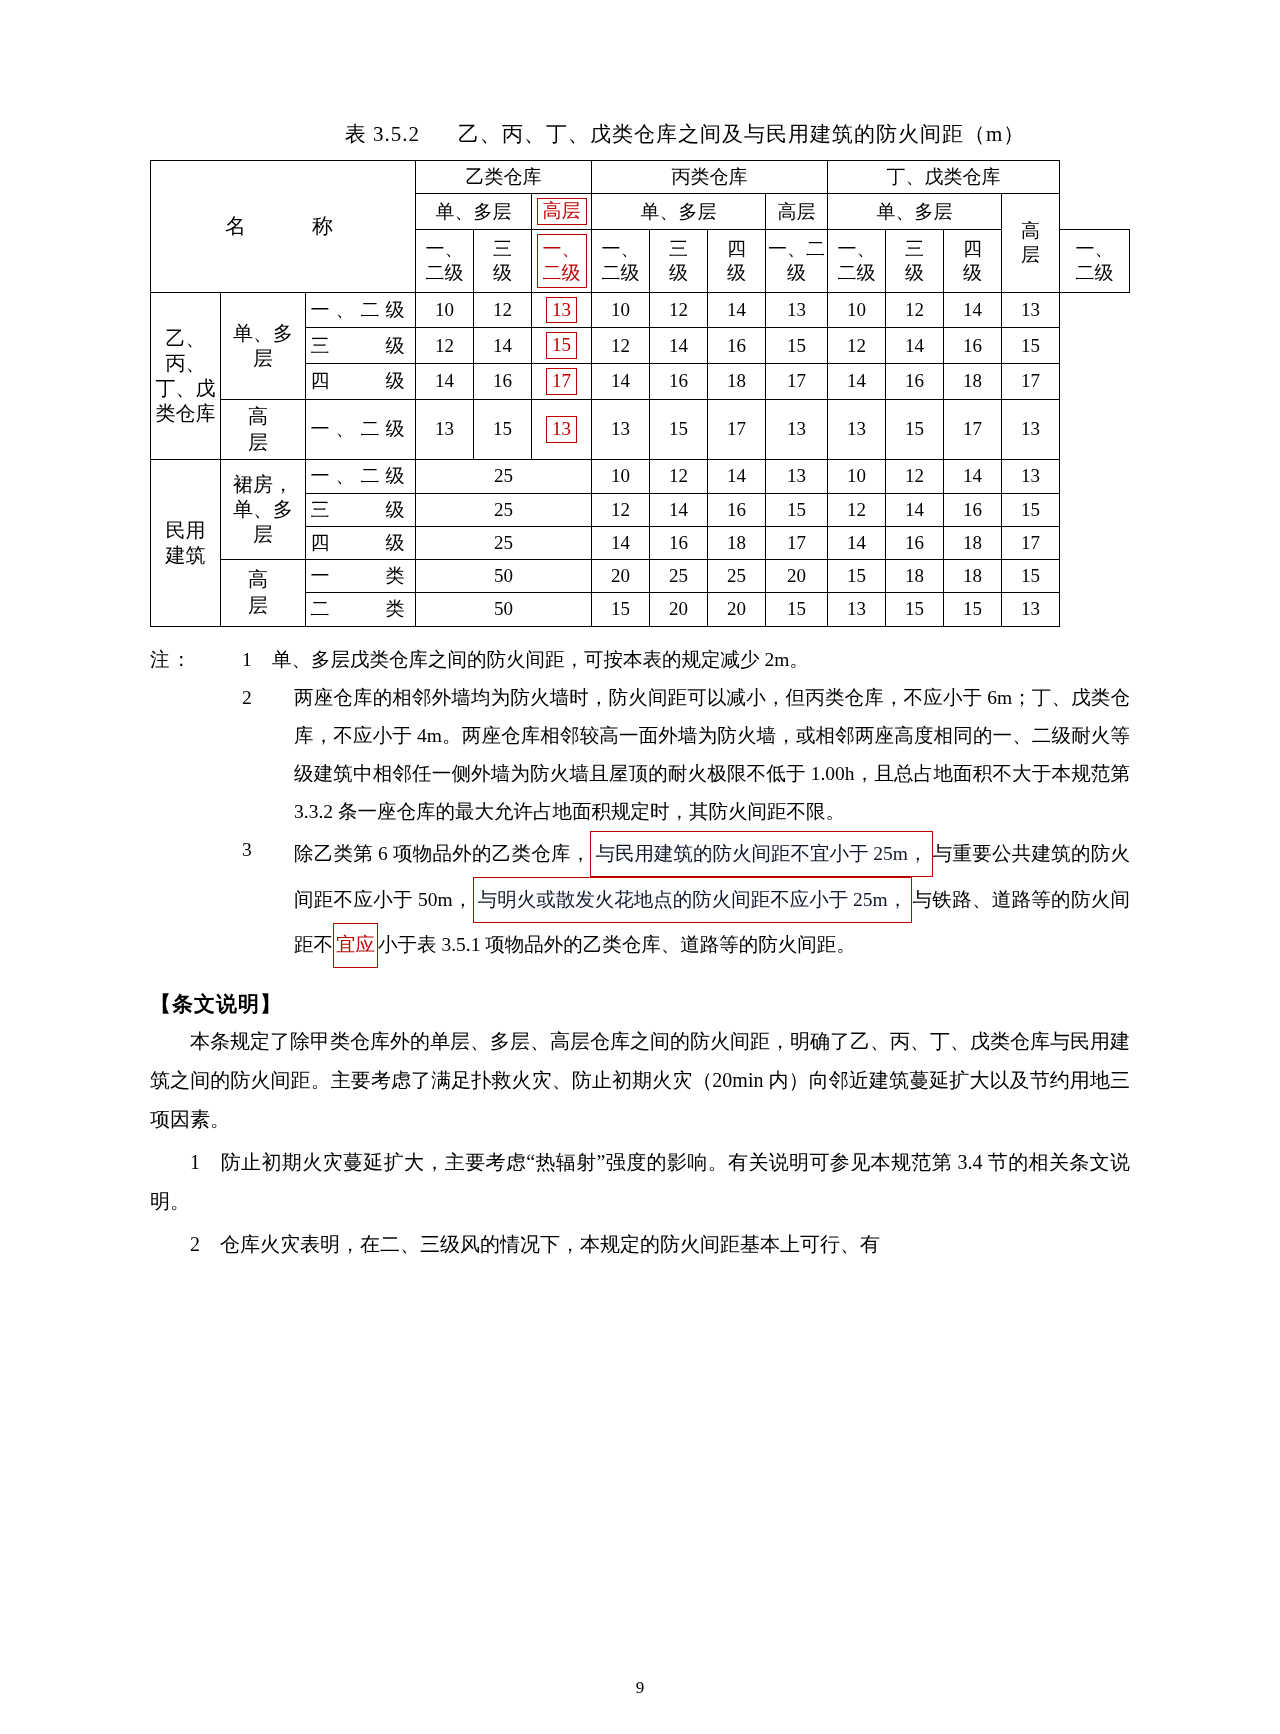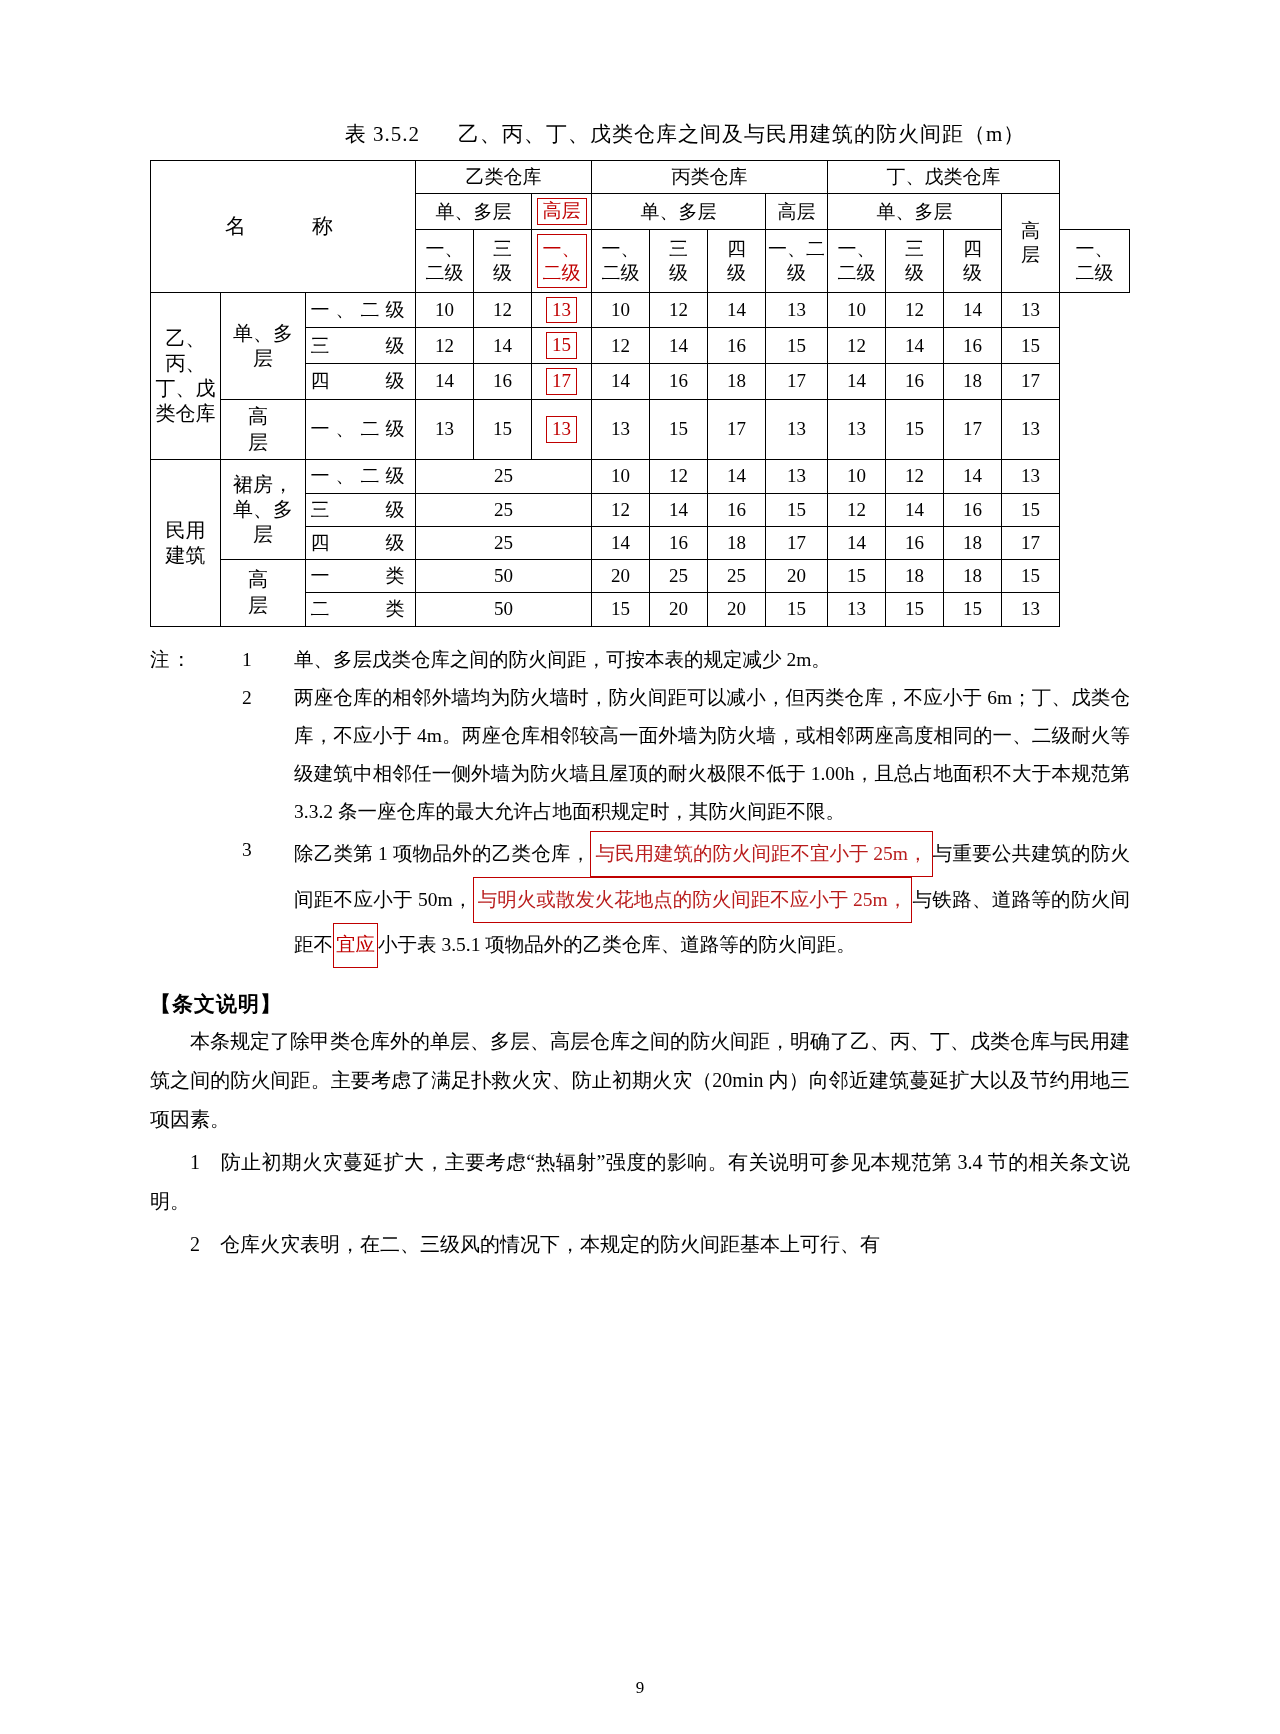--- a/index.html
+++ b/index.html
@@ -98,21 +98,21 @@
     flex: 0 0 92px;
     text-align: left;
     letter-spacing: 2px;
   }
   .note-body {
     flex: 1 1 auto;
     text-align: justify;
   }
   .redbox-inline {
     border: 1.5px solid #c00000;
-    color: #b91c1c;
+    color: #0f172a;
     padding: 8px 4px;
     display: inline-block;
     line-height: 1.45;
   }
   .redchar-box {
     border: 1.5px solid #c00000;
     color: #c00000;
     padding: 8px 2px;
     display: inline-block;
     line-height: 1.35;
@@ -373,31 +373,31 @@
         <td>15</td>
         <td>13</td>
       </tr>
     </tbody>
   </table>
 
   <div class="notes">
     <div class="note-row">
       <div class="note-lead">注：</div>
       <div class="note-num" style="width:30px;flex:0 0 30px;text-align:left;padding-right:0">1</div>
-      <div class="note-body" style="margin-left:22px">单、多层戊类仓库之间的防火间距，可按本表的规定减少 2m。</div>
+      <div class="note-body" style="">单、多层戊类仓库之间的防火间距，可按本表的规定减少 2m。</div>
     </div>
     <div class="note-row">
       <div class="note-lead" style="width:92px;flex:0 0 92px"></div>
       <div class="note-num" style="width:30px;flex:0 0 30px;text-align:left;padding-right:0">2</div>
       <div class="note-body" style="margin-left:22px">两座仓库的相邻外墙均为防火墙时，防火间距可以减小，但丙类仓库，不应小于 6m；丁、戊类仓库，不应小于 4m。两座仓库相邻较高一面外墙为防火墙，或相邻两座高度相同的一、二级耐火等级建筑中相邻任一侧外墙为防火墙且屋顶的耐火极限不低于 1.00h，且总占地面积不大于本规范第 3.3.2 条一座仓库的最大允许占地面积规定时，其防火间距不限。</div>
     </div>
     <div class="note-row">
       <div class="note-lead" style="width:92px;flex:0 0 92px"></div>
       <div class="note-num" style="width:30px;flex:0 0 30px;text-align:left;padding-right:0">3</div>
-      <div class="note-body" style="margin-left:22px"><span>除乙类第 1 项物品外的乙类仓库，</span><span class="redbox-inline">与民用建筑的防火间距不宜小于 25m，</span><span>与重要公共建筑的防火间距不应小于 50m，</span><span class="redbox-inline">与明火或散发火花地点的防火间距不应小于 25m，</span><span>与铁路、道路等的防火间距不</span><span class="redchar-box">宜应</span><span>小于表 3.5.1 项物品外的乙类仓库、道路等的防火间距。</span></div>
+      <div class="note-body" style="margin-left:22px"><span>除乙类第 6 项物品外的乙类仓库，</span><span class="redbox-inline">与民用建筑的防火间距不宜小于 25m，</span><span>与重要公共建筑的防火间距不应小于 50m，</span><span class="redbox-inline">与明火或散发火花地点的防火间距不应小于 25m，</span><span>与铁路、道路等的防火间距不</span><span class="redchar-box">宜应</span><span>小于表 3.5.1 项物品外的乙类仓库、道路等的防火间距。</span></div>
     </div>
   </div>
 
   <div class="section-head">【条文说明】</div>
   <div class="para ind">本条规定了除甲类仓库外的单层、多层、高层仓库之间的防火间距，明确了乙、丙、丁、戊类仓库与民用建筑之间的防火间距。主要考虑了满足扑救火灾、防止初期火灾（20min 内）向邻近建筑蔓延扩大以及节约用地三项因素。</div>
   <div class="para ind-num">1　防止初期火灾蔓延扩大，主要考虑“热辐射”强度的影响。有关说明可参见本规范第 3.4 节的相关条文说明。</div>
   <div class="para ind-num">2　仓库火灾表明，在二、三级风的情况下，本规定的防火间距基本上可行、有</div>
 
   <div class="pagenum">9</div>
 </div>

